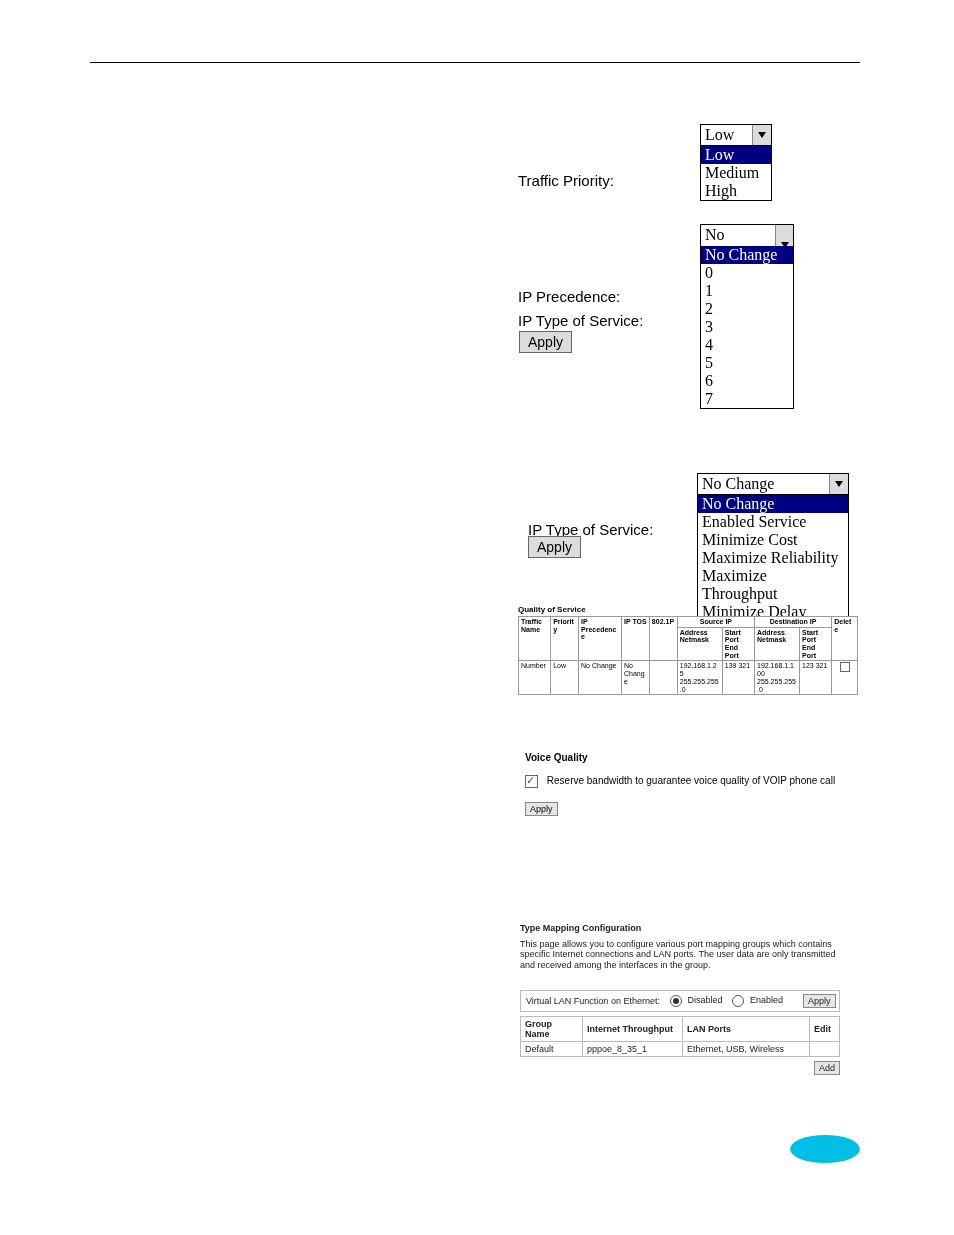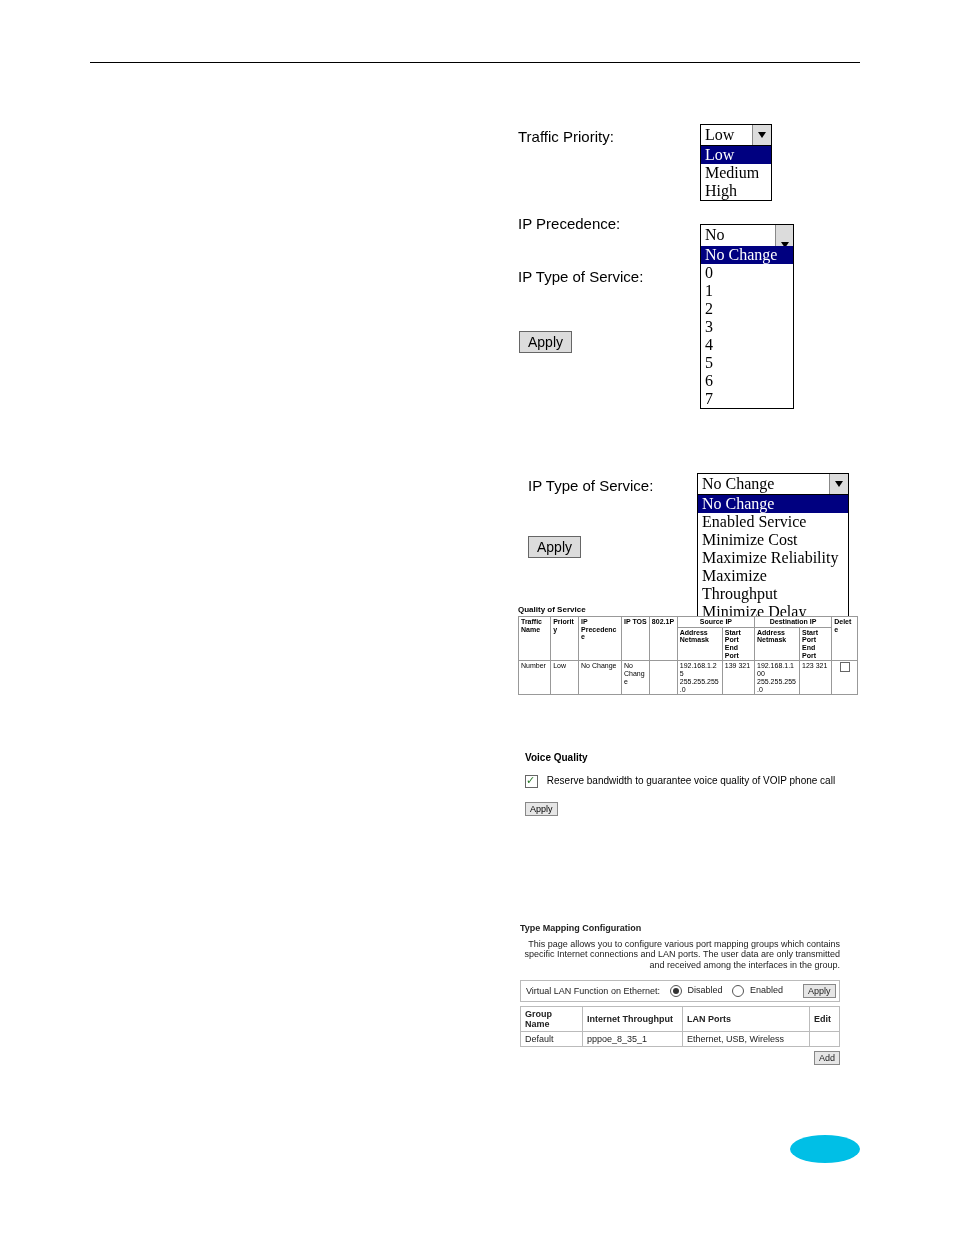--- a/index.html
+++ b/index.html
@@ -53,20 +53,21 @@
     line-height: 18px;
     cursor: default;
   }
   .dd-opt.sel {
     background: #000080;
     color: #fff;
   }
   .label {
     font-family: Arial, Helvetica, sans-serif;
     font-size: 15px;
+    margin-top: 44px;
   }
   .btn {
     display: inline-block;
     background: #dcdcdc;
     border: 1px solid #666;
     font-family: Arial, sans-serif;
     font-size: 14px;
     padding: 2px 8px;
   }
   .btn.small {
@@ -155,22 +156,21 @@
     font-family: Arial, sans-serif;
     font-size: 9px;
     color: #222;
   }
   .pm .title {
     font-weight: bold;
     margin-bottom: 6px;
   }
   .pm .para {
     line-height: 1.15;
-    margin-bottom: 10px;
-    text-align: right;
+    margin-bottom: 20px;
   }
   .pm .note {
     font-weight: bold;
     line-height: 1.15;
     margin-bottom: 6px;
   }
   .pm-row {
     border: 1px solid #bbb;
     display: flex;
     align-items: center;
@@ -240,21 +240,21 @@
           </svg>
       </div>
     </div>
   </div>
   <div class="dd" style="position:absolute; left:700px; top:146px; width:70px; border-top:none;">
     <div class="dd-opt sel">Low</div>
     <div class="dd-opt">Medium</div>
     <div class="dd-opt">High</div>
   </div>
 
-  <div style="position:absolute; left:518px; top:215px;" class="label">IP Precedence:</div>
+  <div style="position:absolute; left:518px; top:244px;" class="label">IP Precedence:</div>
 
   <div class="dd" style="position:absolute; left:700px; top:224px; width:92px;">
     <div class="dd-head">
       <div class="txt">No Change</div>
       <div class="dd-btn">
         <svg viewBox="0 0 8 6">
             <polygon points="0,0 8,0 4,6" fill="#000"></polygon>
           </svg>
       </div>
     </div>

